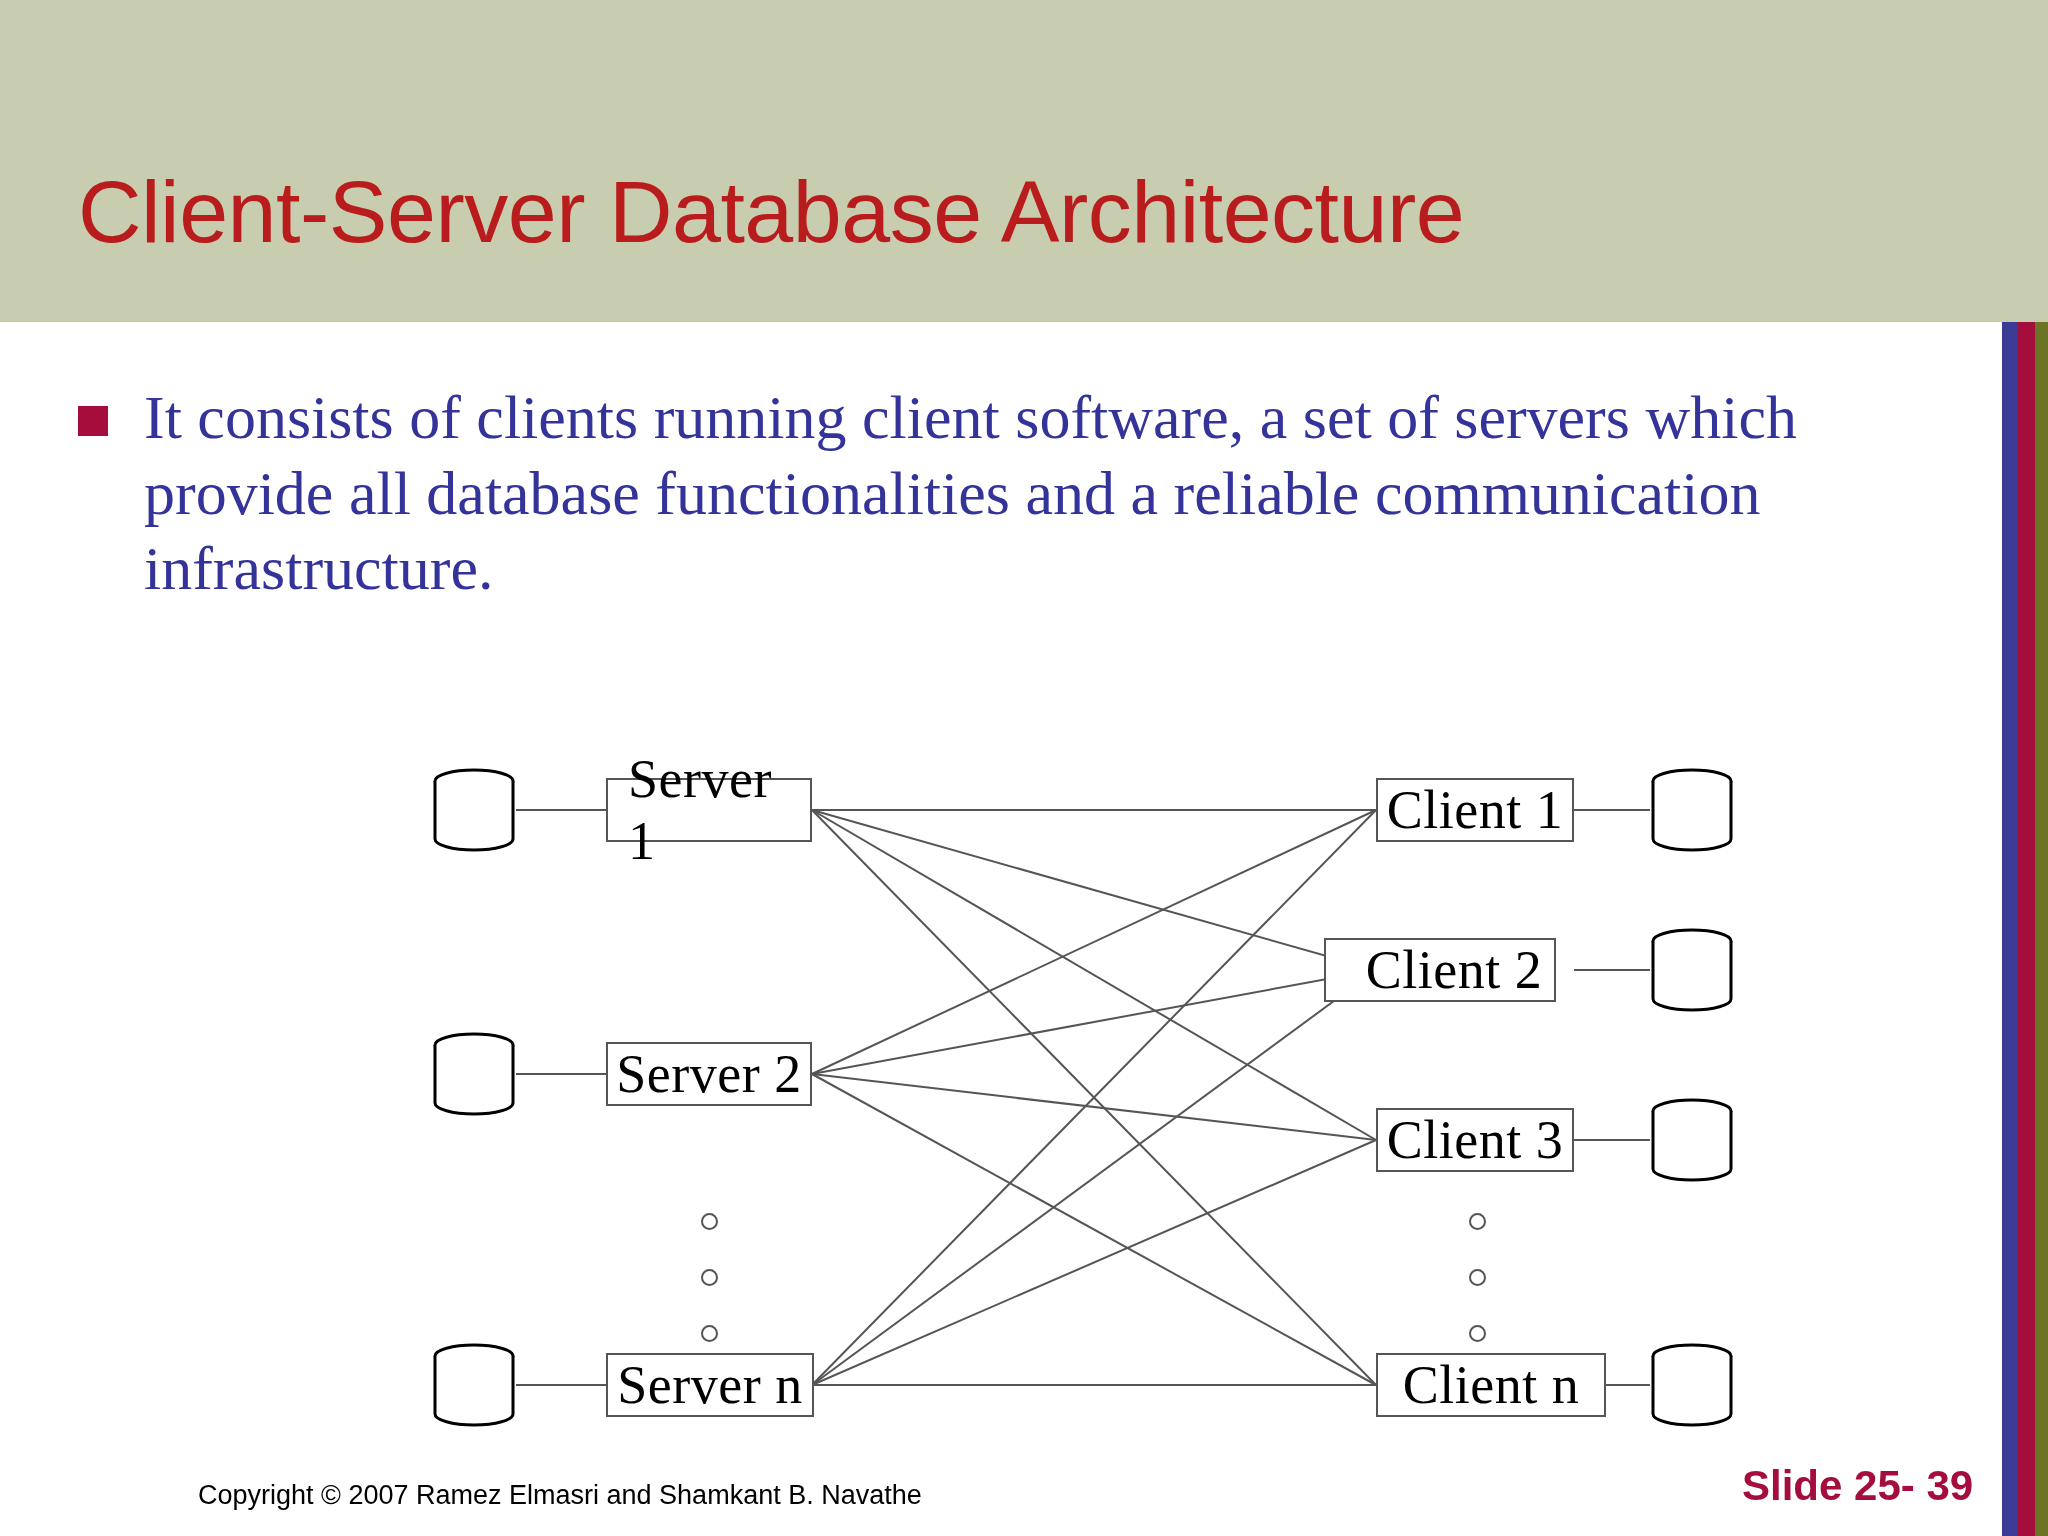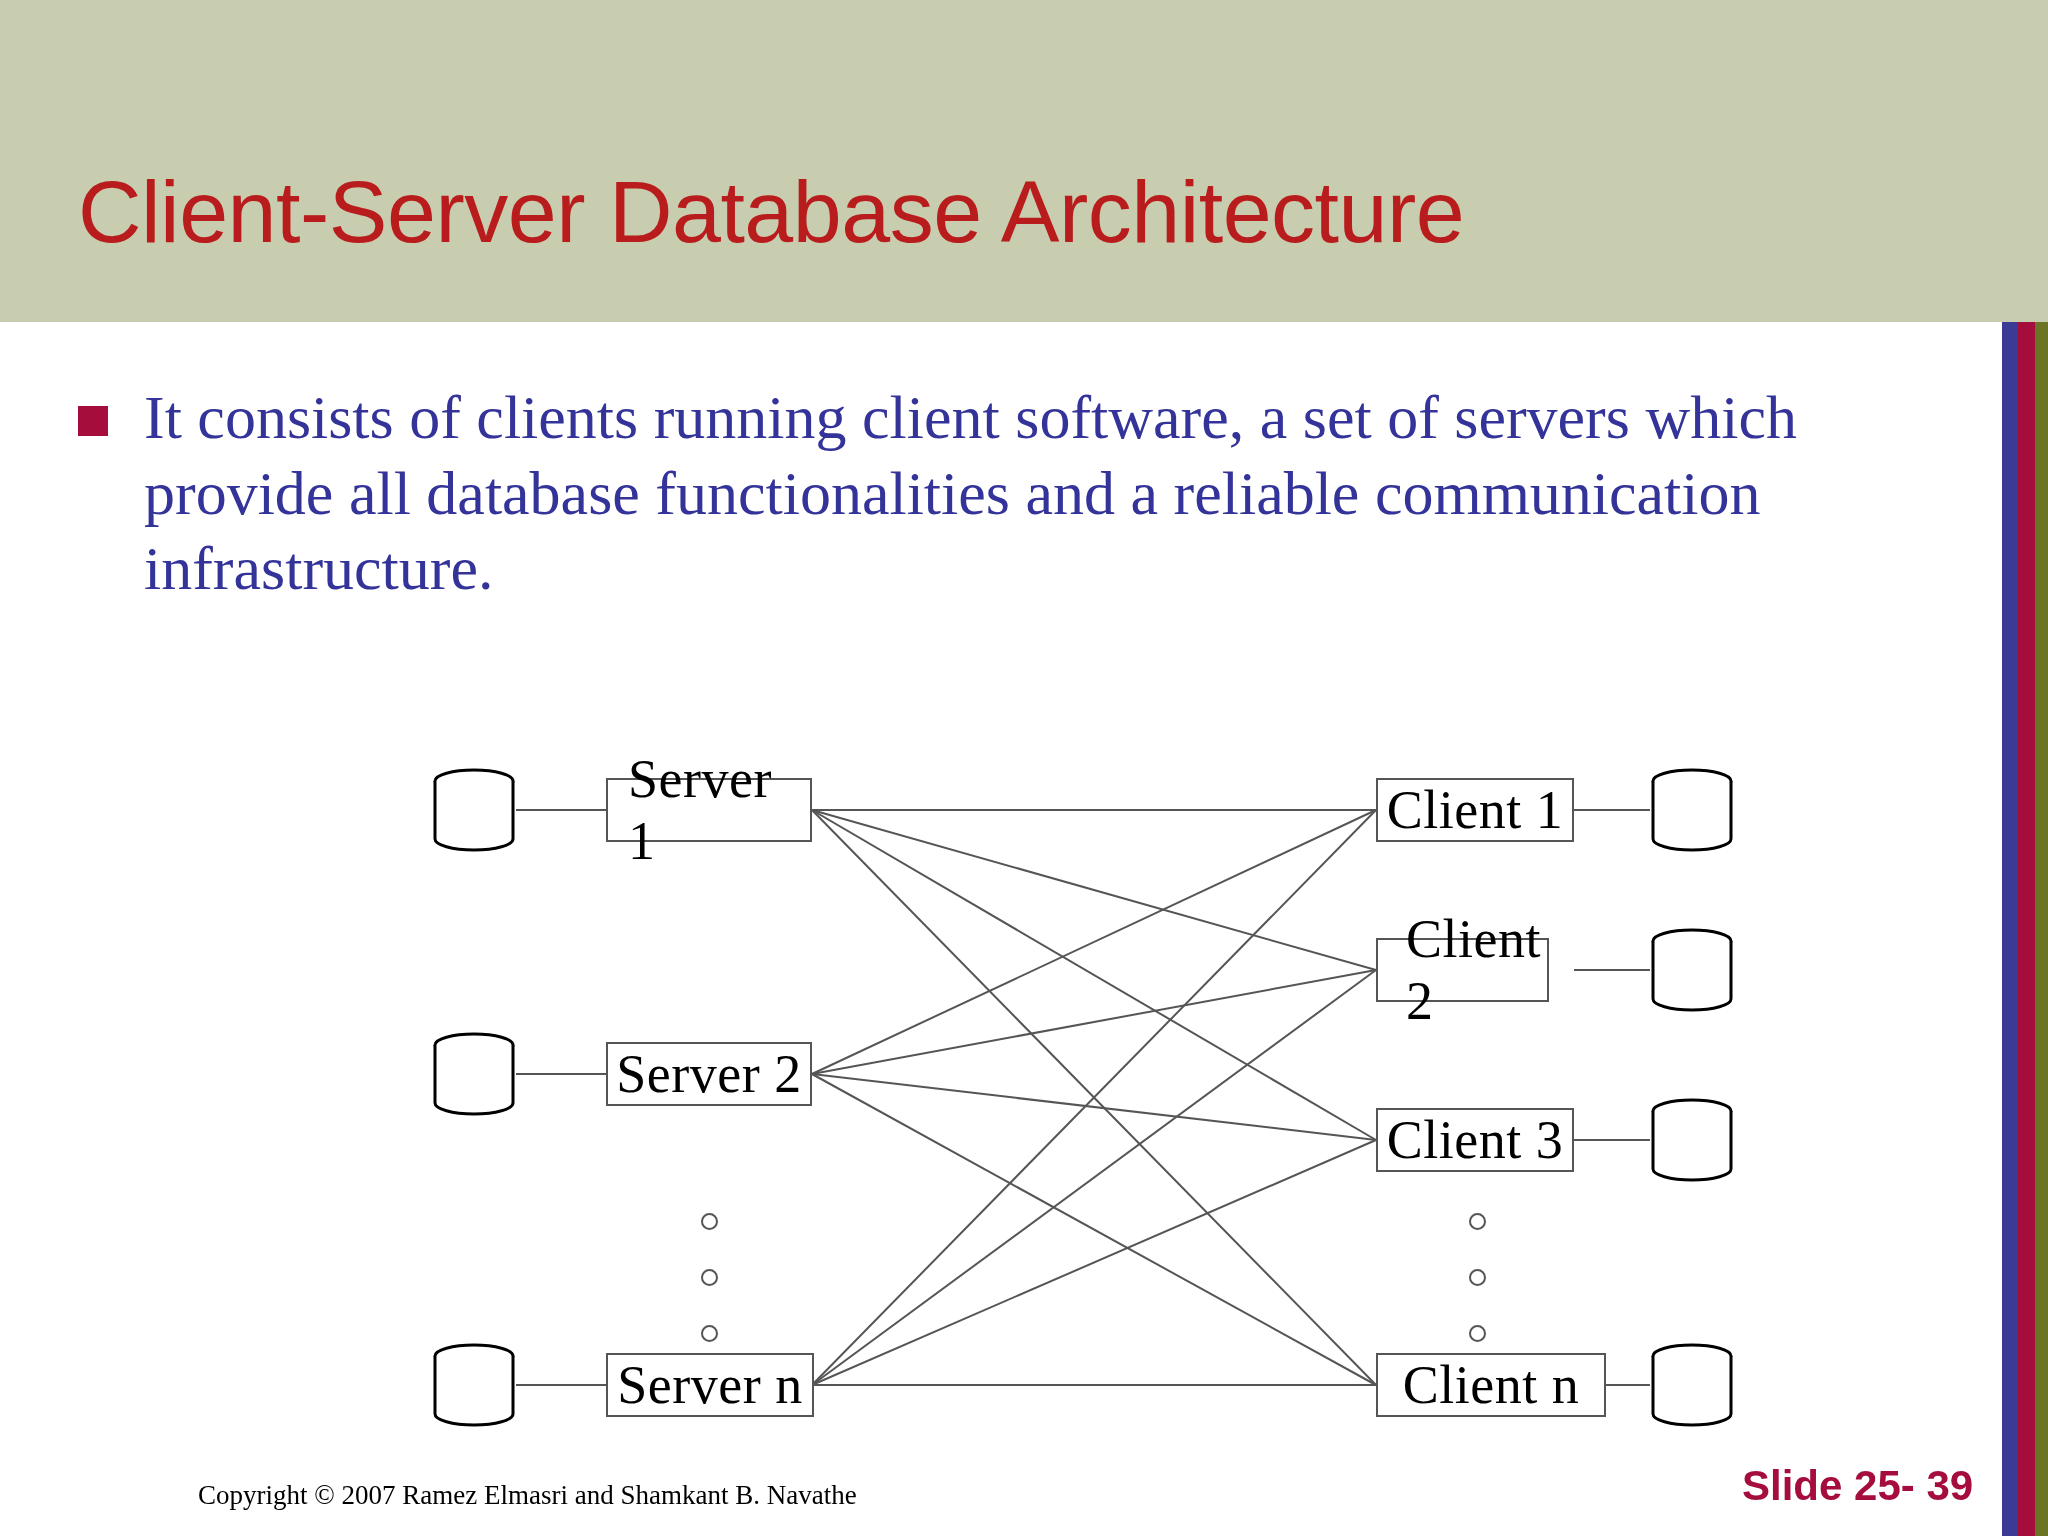--- a/index.html
+++ b/index.html
@@ -115,21 +115,21 @@
     box-sizing: border-box;
   }
 
   
   #footer-copyright {
     position: absolute;
     left: 198px;
     top: 1480px;
     font-size: 27px;
     color: #000000;
-    font-family: Liberation Serif, serif;
+    font-family: Liberation Sans, sans-serif;
     white-space: nowrap;
   }
   #footer-slide-number {
     position: absolute;
     left: 1742px;
     top: 1462px;
     font-size: 42px;
     font-weight: bold;
     color: #a50d3d;
     font-family: "Liberation Sans", sans-serif;
@@ -215,21 +215,21 @@
   <svg class="cylinder" style="left:1650px;top:1343px;" viewBox="0 0 84 84">
     <ellipse cx="42" cy="13" rx="39" ry="11" fill="#fff" stroke="#000" stroke-width="3"></ellipse>
     <path d="M3 13 L3 71 A39 11 0 0 0 81 71 L81 13" fill="#fff" stroke="#000" stroke-width="3"></path>
   </svg>
 
   <div class="node-box" style="left:606px;top:778px;width:206px;padding-left:20px;">Server 1</div>
   <div class="node-box" style="left:606px;top:1042px;width:206px;">Server 2</div>
   <div class="node-box" style="left:606px;top:1353px;width:208px;">Server n</div>
 
   <div class="node-box" style="left:1376px;top:778px;width:198px;">Client 1</div>
-  <div class="node-box" style="left:1376px;top:938px;width:173px;padding-left:28px;">Client 2</div>
+  <div class="node-box" style="left:1324px;top:938px;width:232px;padding-left:28px;">Client 2</div>
   <div class="node-box" style="left:1376px;top:1108px;width:198px;">Client 3</div>
   <div class="node-box" style="left:1376px;top:1353px;width:230px;">Client n</div>
 
   <div class="ell-dot" style="left:701px;top:1213px;"></div>
   <div class="ell-dot" style="left:701px;top:1269px;"></div>
   <div class="ell-dot" style="left:701px;top:1325px;"></div>
 
   <div class="ell-dot" style="left:1469px;top:1213px;"></div>
   <div class="ell-dot" style="left:1469px;top:1269px;"></div>
   <div class="ell-dot" style="left:1469px;top:1325px;"></div>

